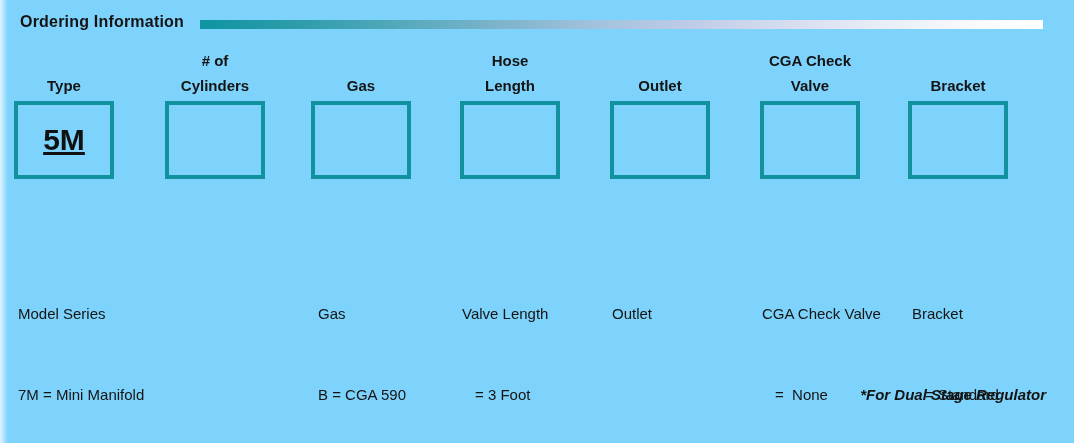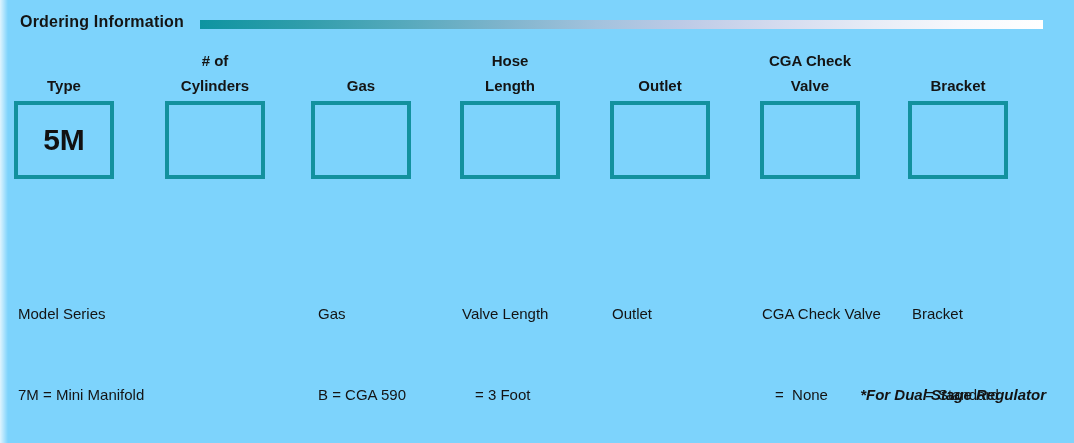--- a/index.html
+++ b/index.html
@@ -30,21 +30,21 @@
     position:absolute; top:48px; width:150px; text-align:center;
   }
   .col-header {
     height:50px; display:flex; flex-direction:column; justify-content:flex-end;
     font-weight:bold; font-size:15px; line-height:25px;
   }
   .code-box {
     margin:3px auto 0; width:92px; height:70px;
     border:4px solid #12919e;
     display:flex; align-items:center; justify-content:center;
-    font-size:30px; font-weight:bold; color:#111;
+    font-size:30px; font-weight:bold; color:#111;text-decoration:underline;
   }
   .legend-col {
     position:absolute; top:192px;
     font-size:15px; line-height:27px; white-space:pre;
   }
   .legend-heading { font-weight:normal; }
   .indent { padding-left:13px; }
   .footnote {
     position:absolute; right:28px; top:381px;
     font-size:15px; line-height:27px;

